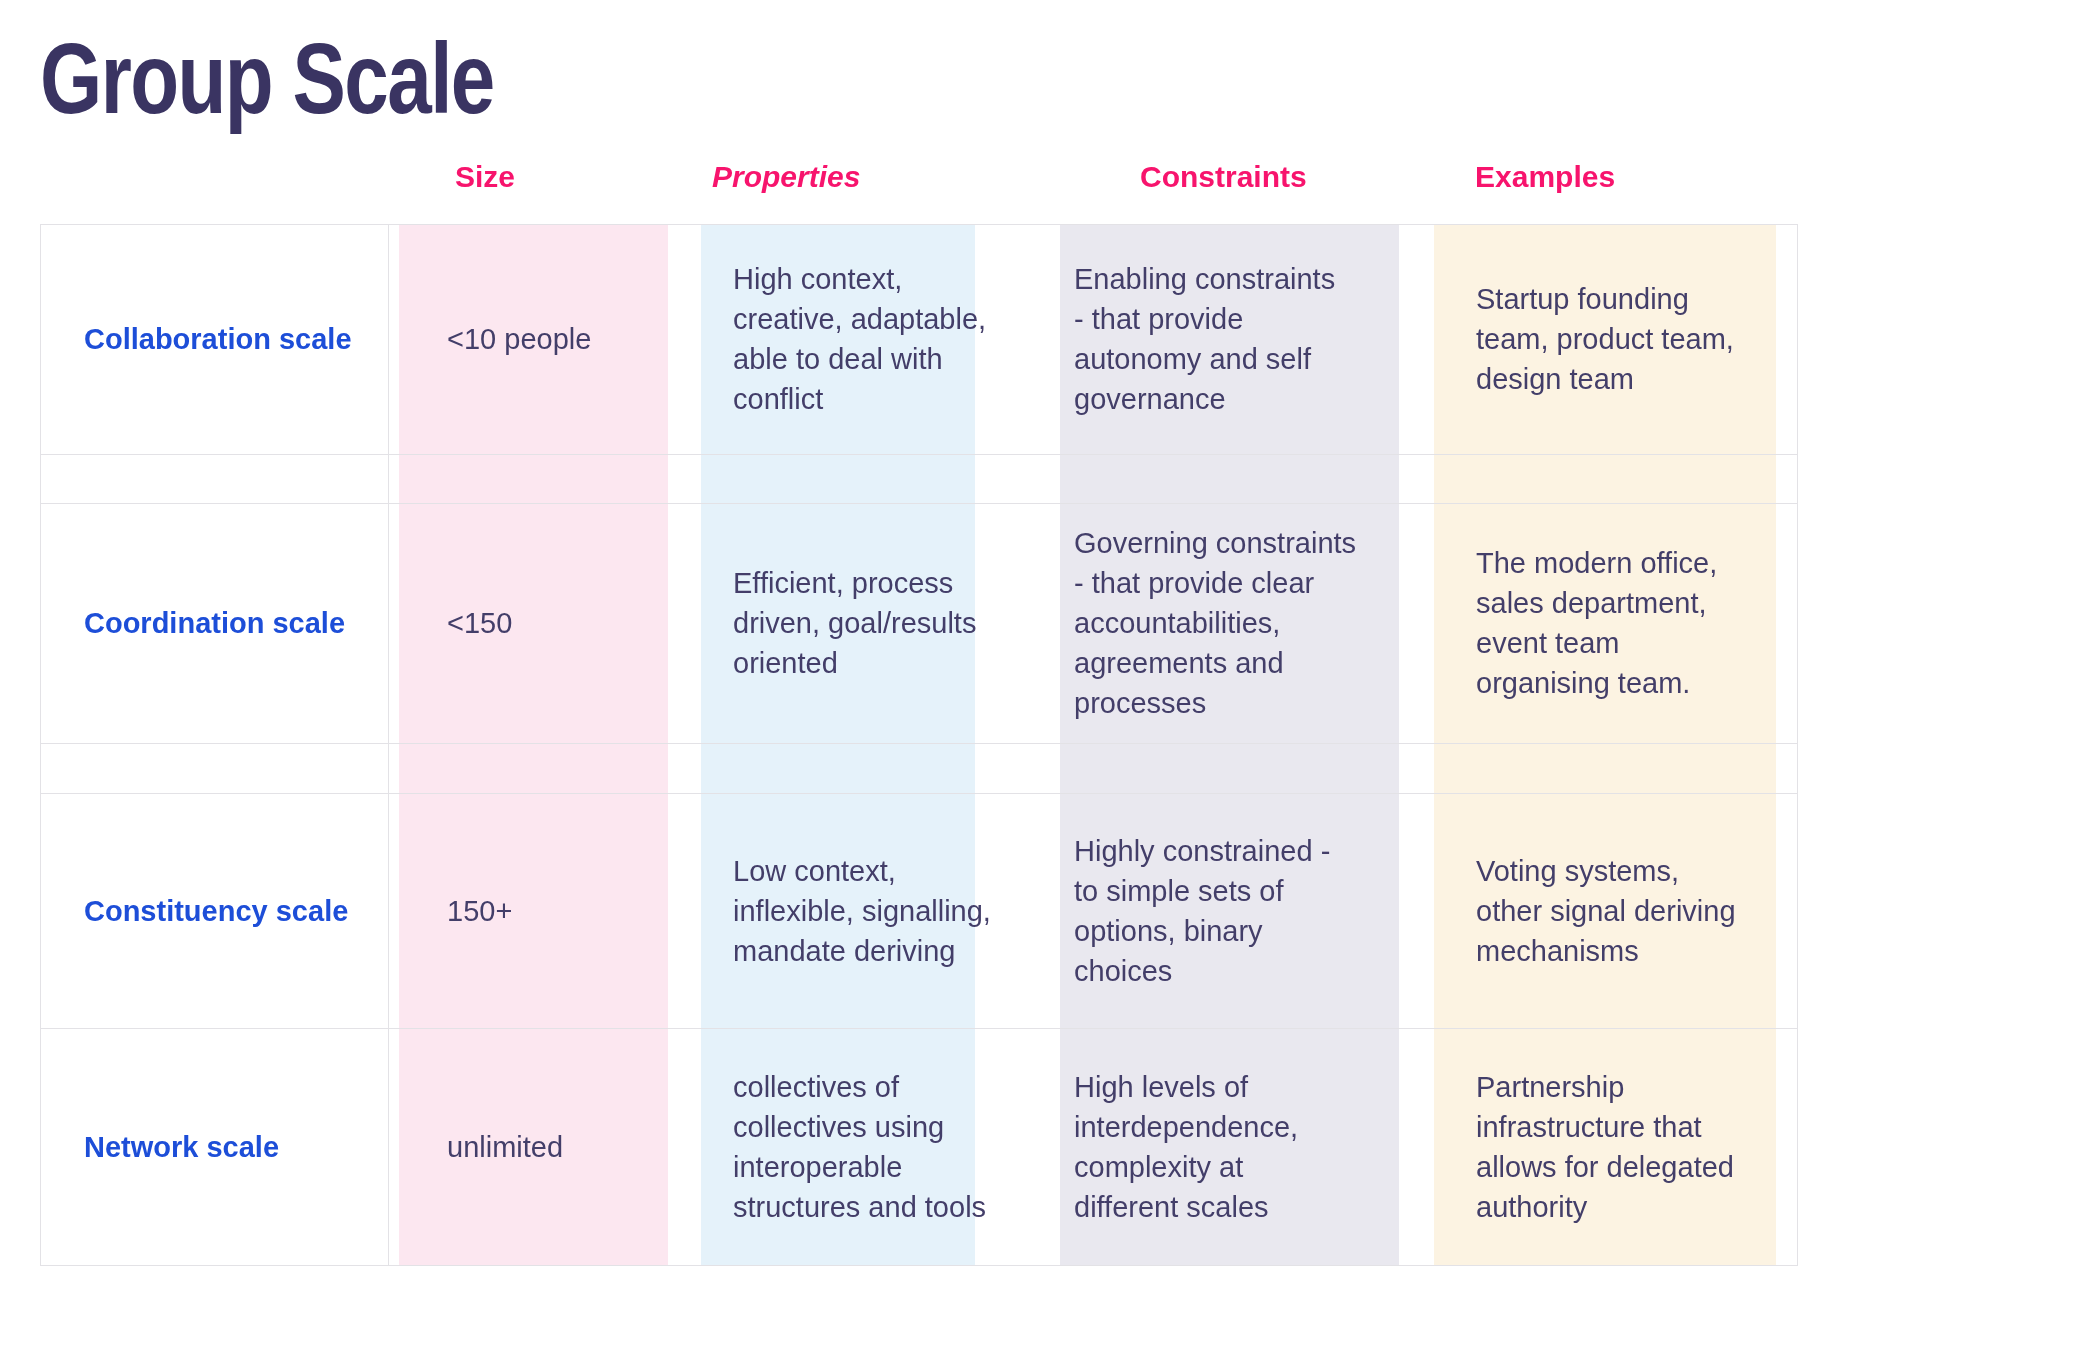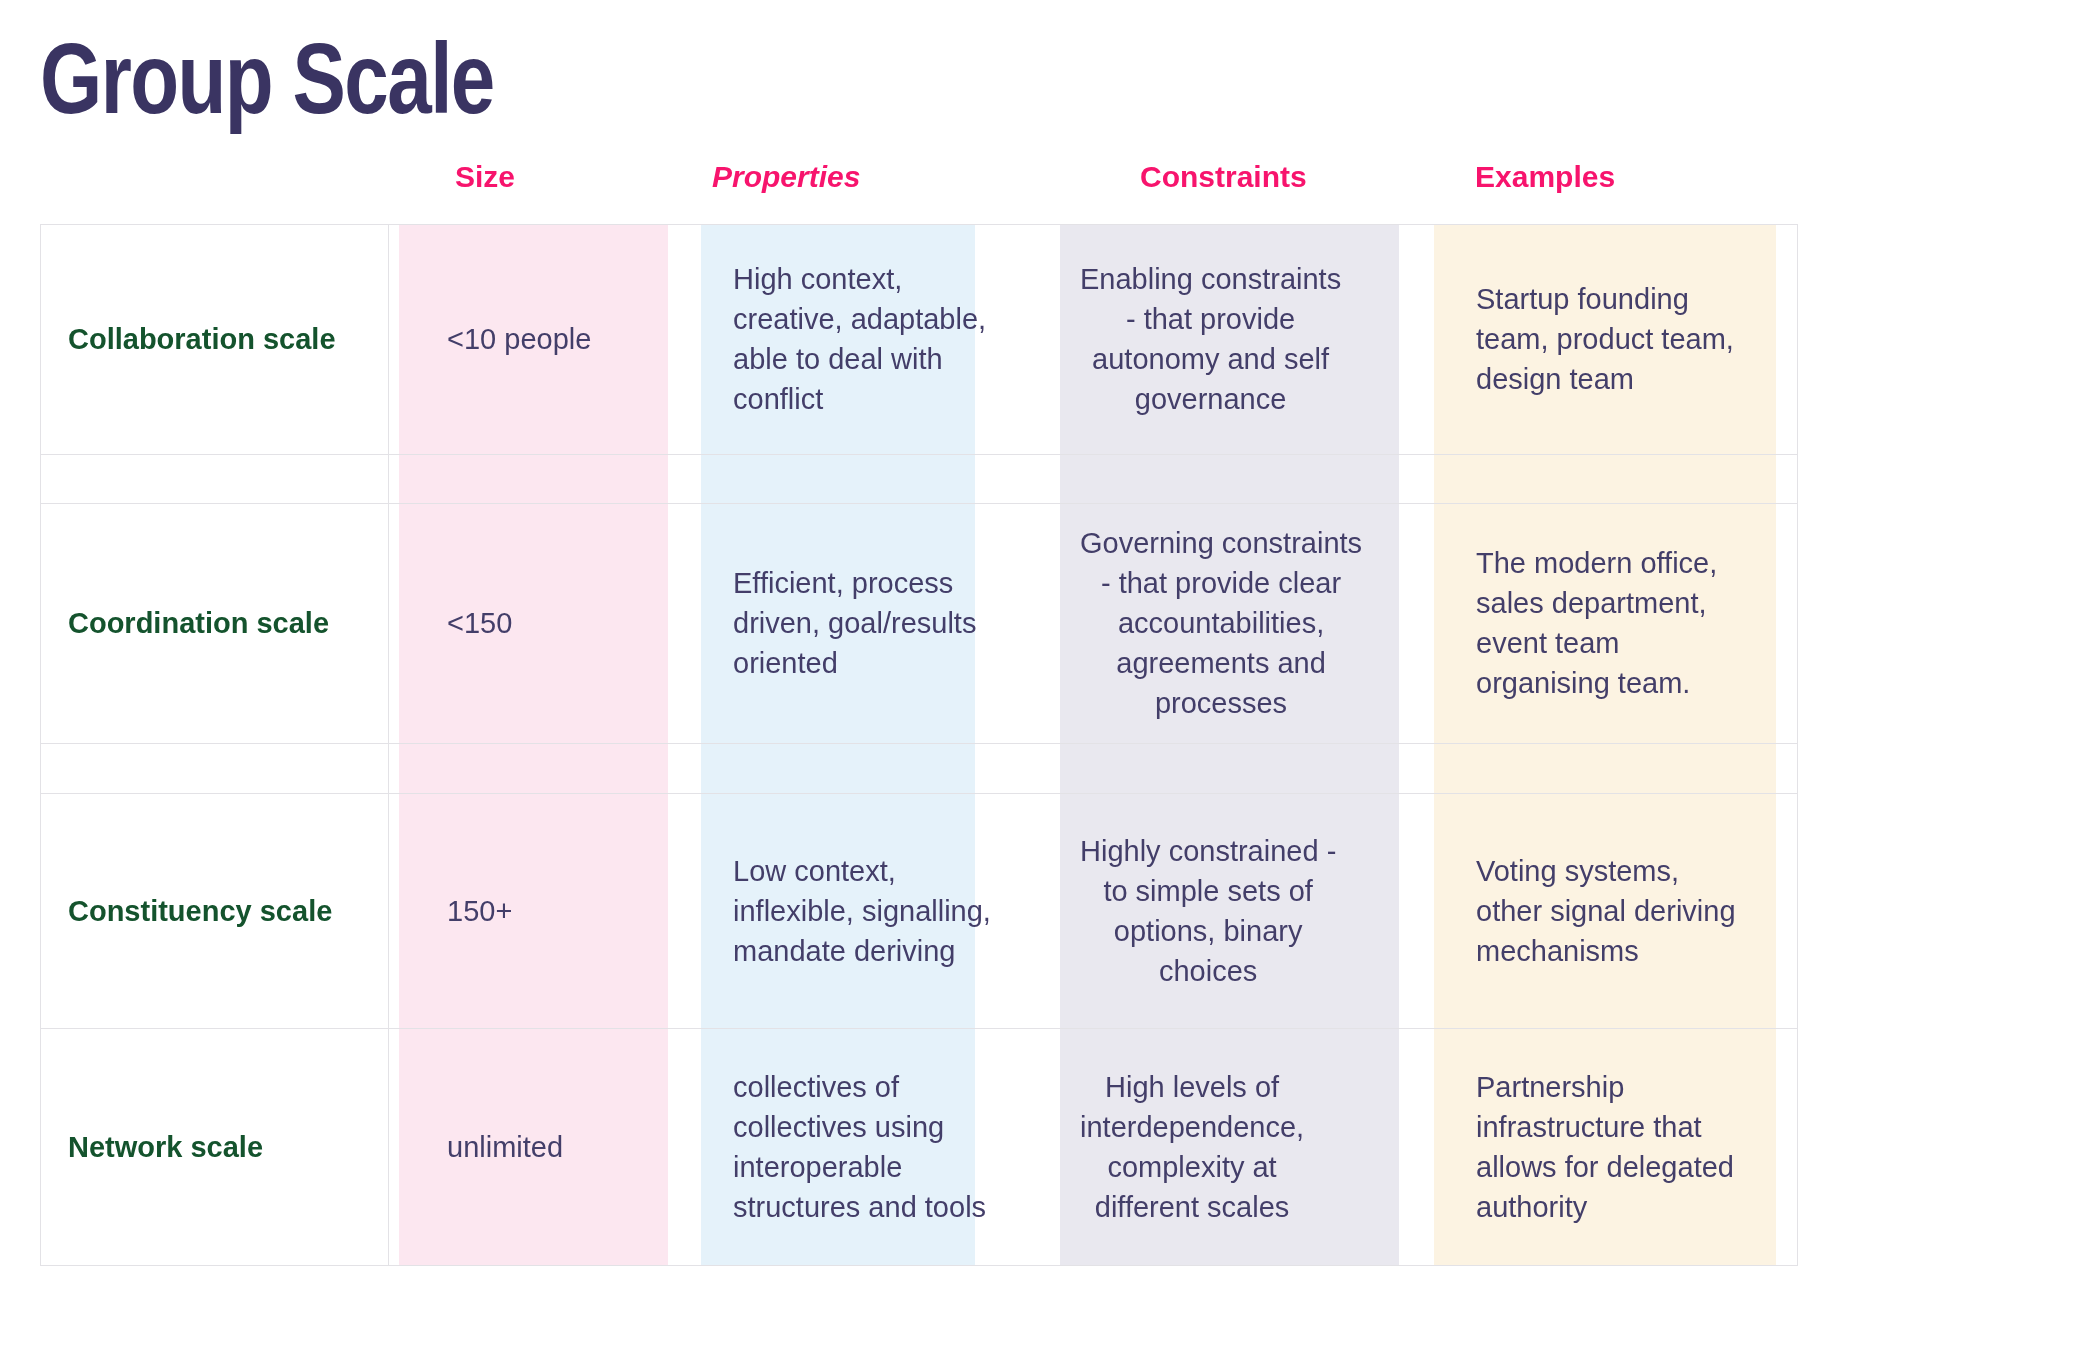--- a/index.html
+++ b/index.html
@@ -83,27 +83,27 @@
     display: flex;
     align-items: center;
     font-size: 29px;
     line-height: 40px;
     color: #433e69;
     white-space: pre;
   }
   .cell.c-label {
     grid-column: 1 / 2;
     font-weight: bold;
-    color: #14532d;
-    padding-left: 28px;
+    color: #1d4ed8;
+    padding-left: 44px;
     font-size: 29px;
   }
   .cell.c-size        { grid-column: 3 / 4; padding-left: 48px; }
   .cell.c-properties  { grid-column: 5 / 6; padding-left: 32px; }
-  .cell.c-constraints { grid-column: 7 / 8; padding-left: 20px; text-align: center; }
+  .cell.c-constraints { grid-column: 7 / 8; padding-left: 14px; }
   .cell.c-examples    { grid-column: 9 / 10; padding-left: 42px; }
 
   .gr1 { grid-row: 1; }
   .gr3 { grid-row: 3; }
   .gr5 { grid-row: 5; }
   .gr6 { grid-row: 6; }
 </style>
 </head>
 <body>
 

